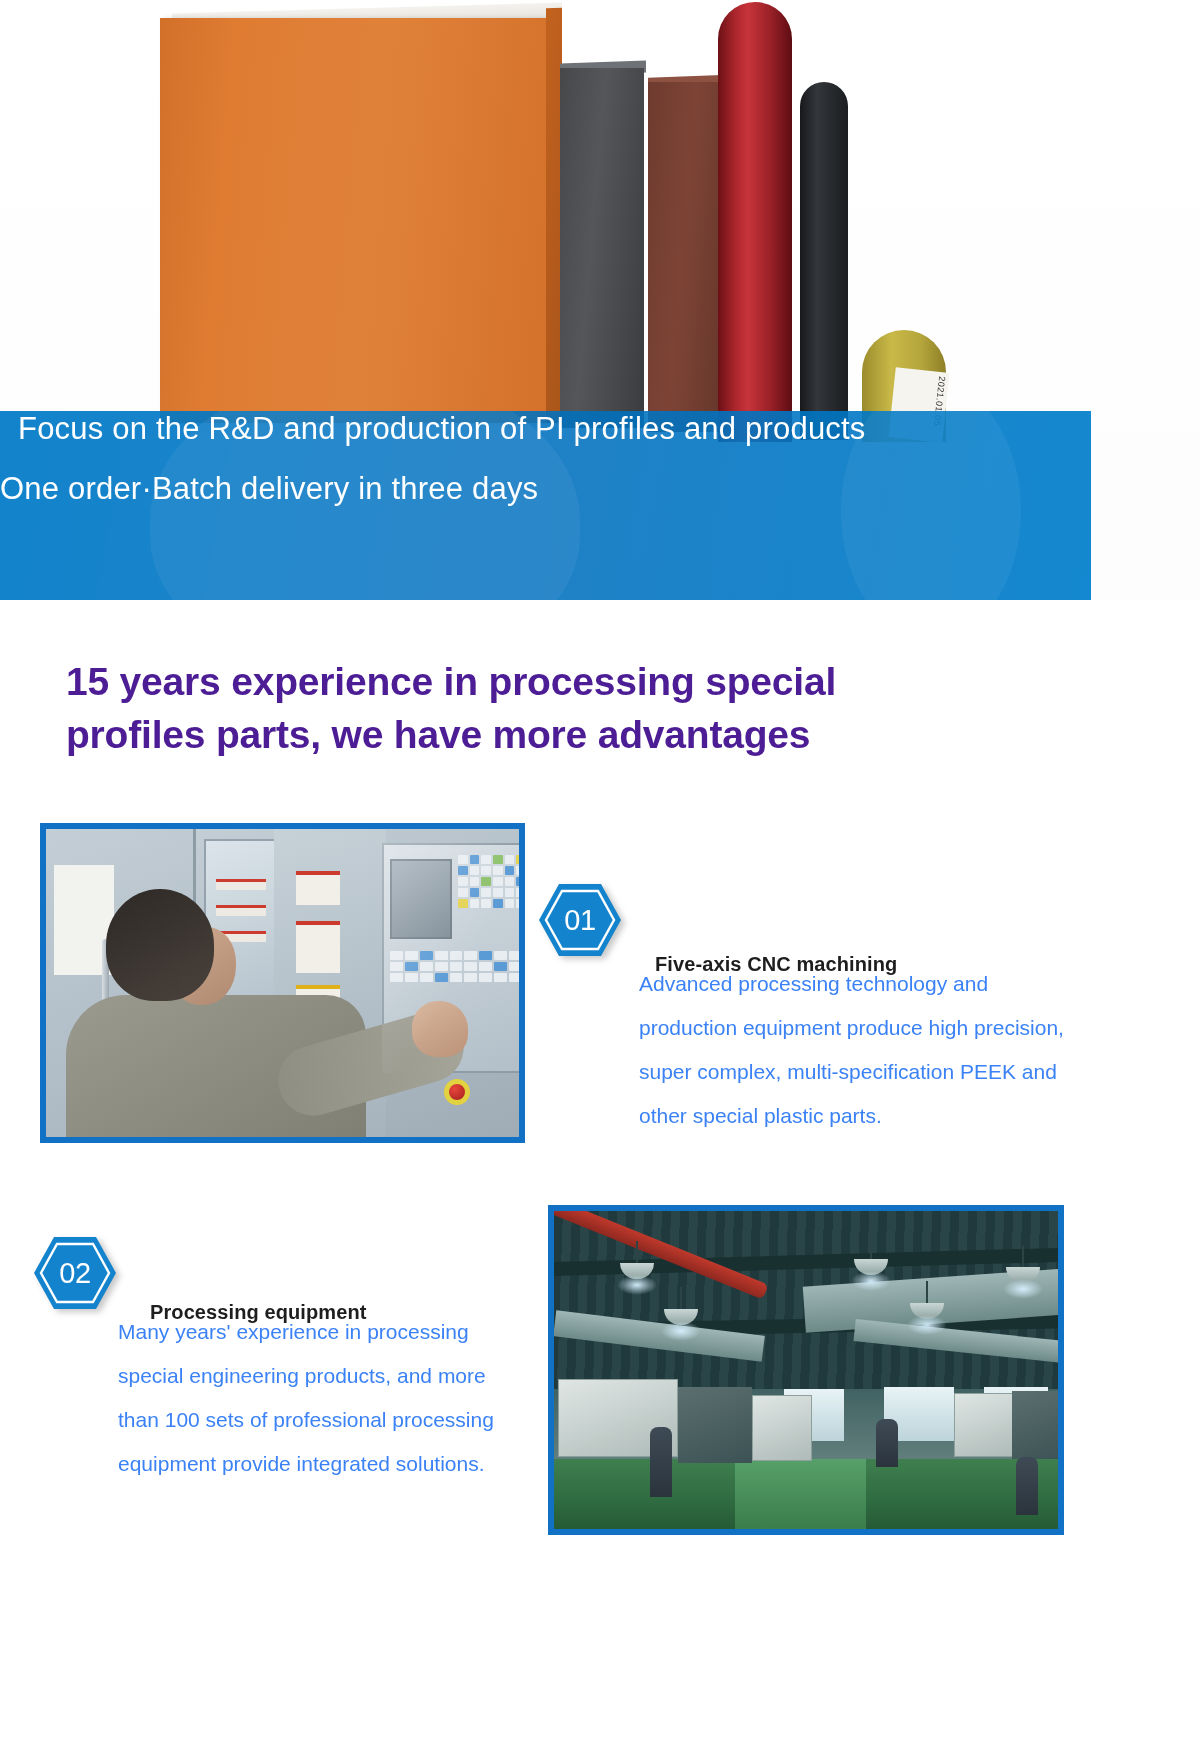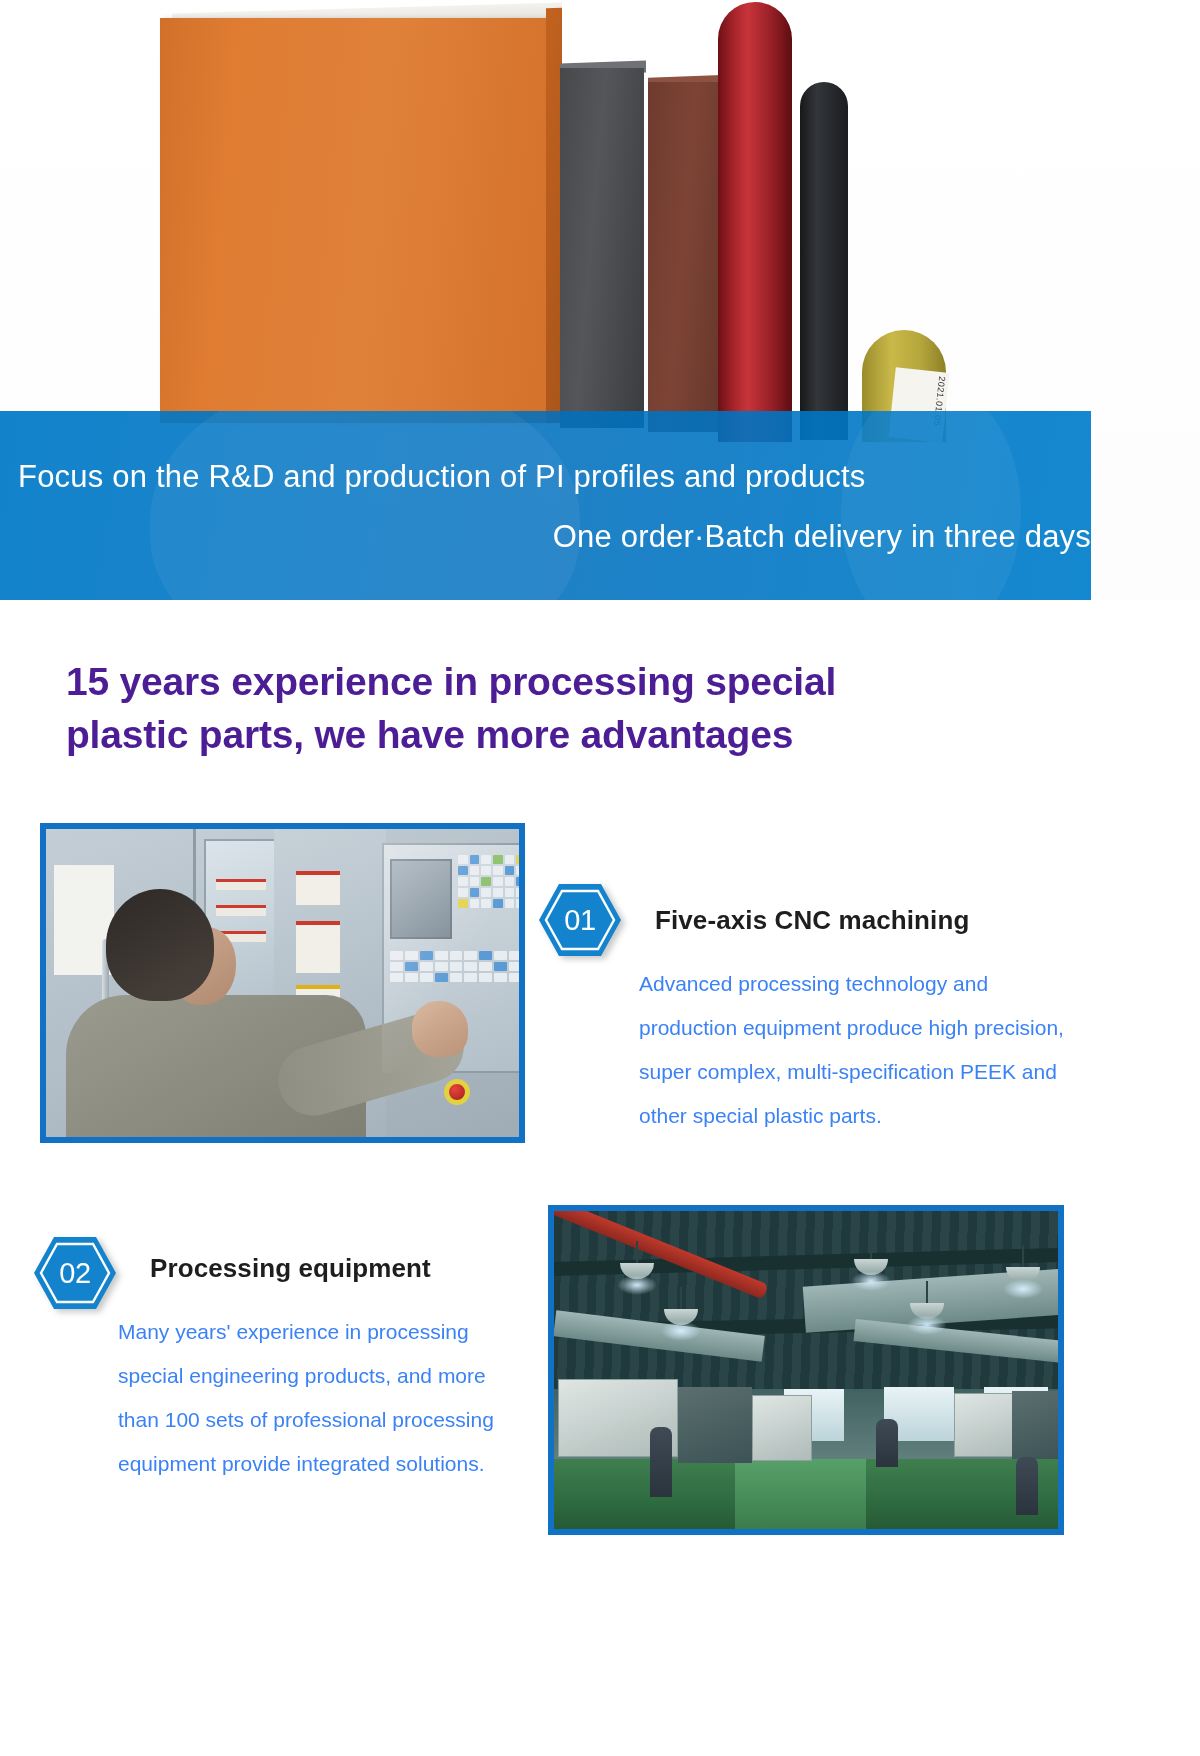--- a/index.html
+++ b/index.html
@@ -142,26 +142,26 @@
     border-radius: 50%;
   }
   .banner-line {
     position: relative;
     color: #ffffff;
     font-size: 31px;
     letter-spacing: .2px;
     white-space: nowrap;
   }
   .banner-line-1 {
-    margin-top: 48px;
     padding-left: 18px;
   }
   .banner-line-2 {
     margin-top: 24px;
-    text-align: right;
+    text-align: left;
+    padding-right: 60px;
   }
 
   
   .section-heading {
     position: absolute;
     left: 66px; top: 655px;
     width: 1000px;
     color: #4c1d95;
     font-size: 39px;
     font-weight: bold;
@@ -248,24 +248,25 @@
     letter-spacing: -.5px;
     text-align: right;
   }
 
   .badge-01 { left: 537px; top: 882px; }
   .badge-02 { left: 32px; top: 1235px; }
 
   .feat-title {
     position: absolute;
     color: #1e1e1e;
-    font-size: 26px;
+    font-size: 20px;
     font-weight: bold;
     letter-spacing: .1px;
     white-space: nowrap;
+    margin-top: 48px;
   }
   .title-01 { left: 655px; top: 905px; }
   .title-02 { left: 150px; top: 1253px; }
 
   .feat-body {
     position: absolute;
     color: #3b82f6;
     font-size: 21px;
     line-height: 44px;
   }
@@ -292,21 +293,21 @@
   <div class="banner">
     <div class="banner-sheen"></div>
     <div class="banner-sheen2"></div>
     <div class="banner-line banner-line-1">Focus on the R&amp;D and production of PI profiles and products</div>
     <div class="banner-line banner-line-2">One order·Batch delivery in three days</div>
   </div>
 </div>
 
 <div class="section-heading">
   <div>15 years experience in processing special</div>
-  <div>plastic parts, we have more advantages</div>
+  <div>profiles parts, we have more advantages</div>
 </div>
 
 <div class="feature-01-photo">
   <div class="cnc-bg"></div>
   <div class="cnc-door"></div>
   <div class="cnc-paper"></div>
   <div class="cnc-handle"></div>
   <div class="cnc-window"></div>
   <div class="cnc-labels">
     <div class="cnc-label" style="top:0"></div>

